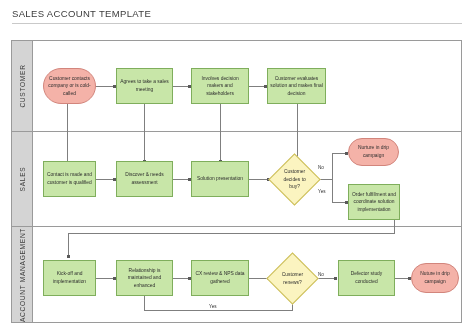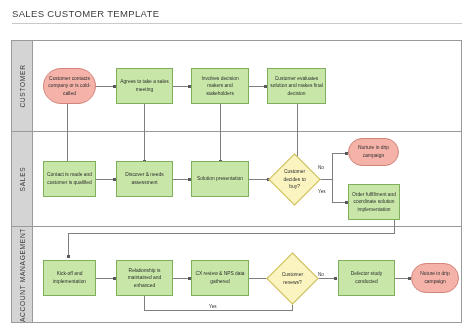--- a/index.html
+++ b/index.html
@@ -132,21 +132,21 @@
     padding: 0 1px;
     white-space: nowrap;
   }
 </style>
 </head>
 <body>
 
 <div id="page">
 
   <div id="title-bar">
-    <div id="doc-title">SALES CUSTOMER TEMPLATE</div>
+    <div id="doc-title">SALES ACCOUNT TEMPLATE</div>
     <div id="title-rule"></div>
   </div>
 
   <div id="diagram">
 
     <div class="lane-header" style="top:0; height:90px;">
       <span class="lane-header-label">CUSTOMER</span>
     </div>
     <div class="lane-divider" style="top:90px;"></div>
     <div class="lane-header" style="top:91px; height:94px;">

